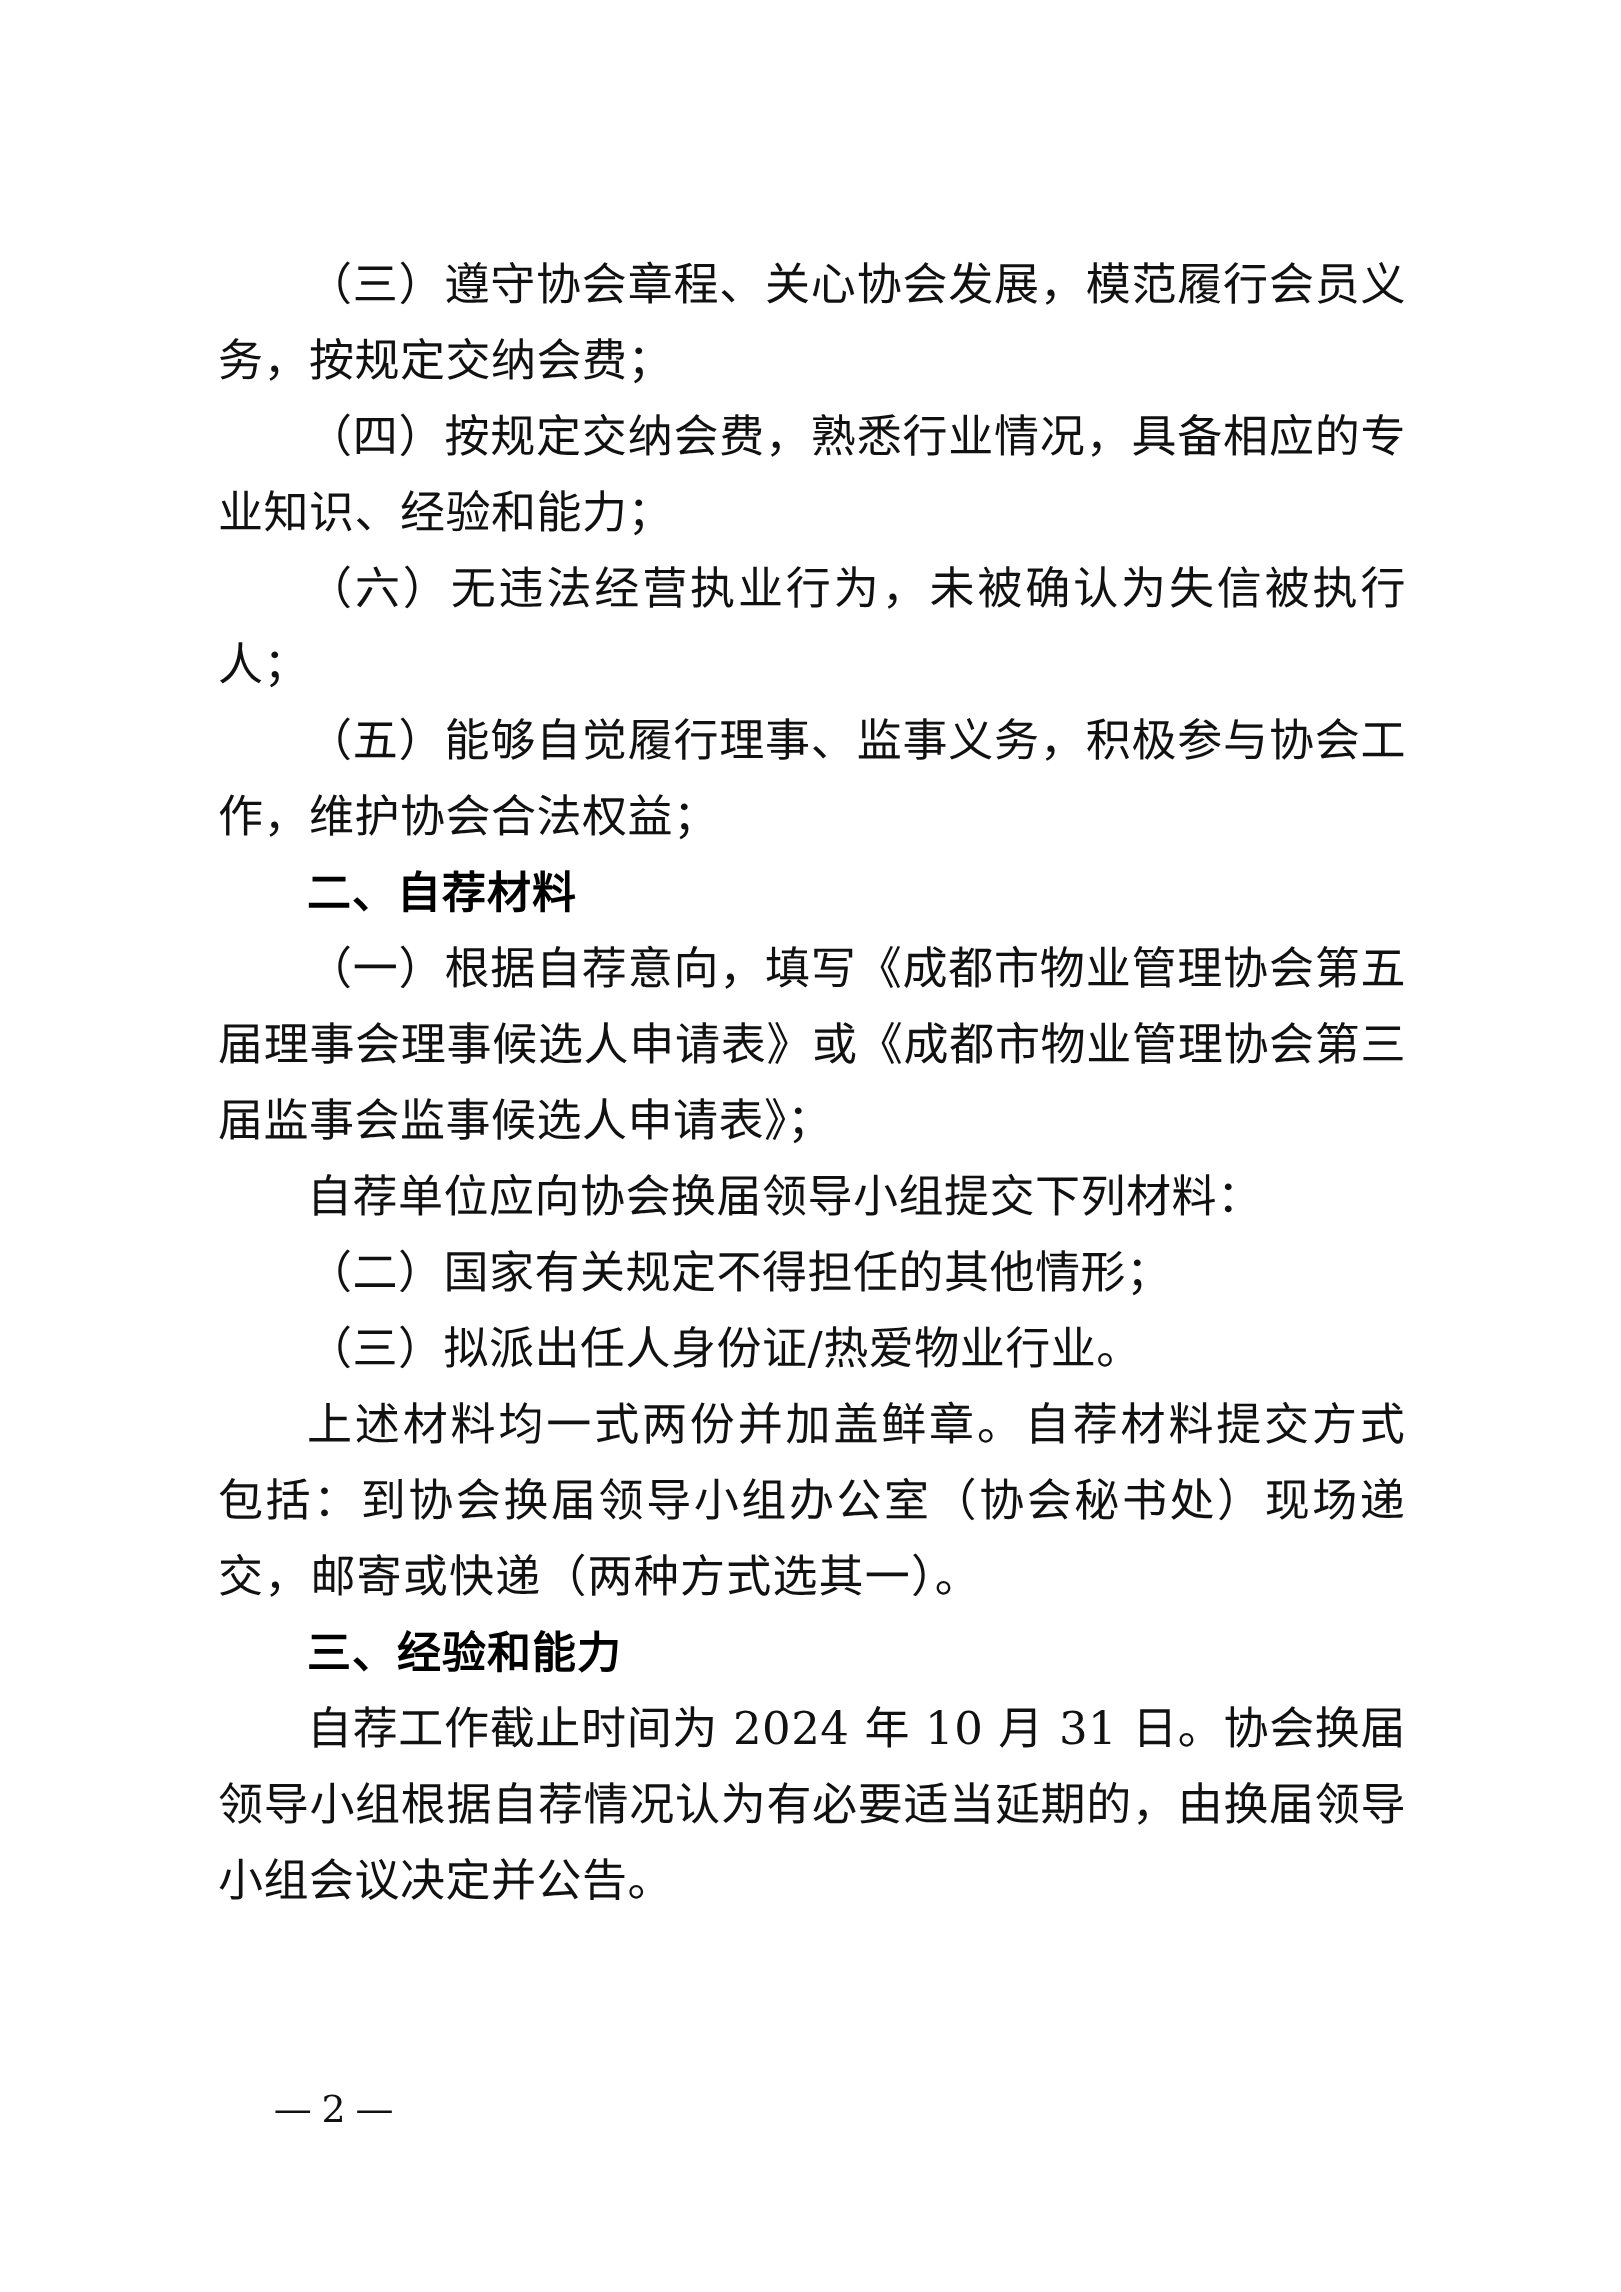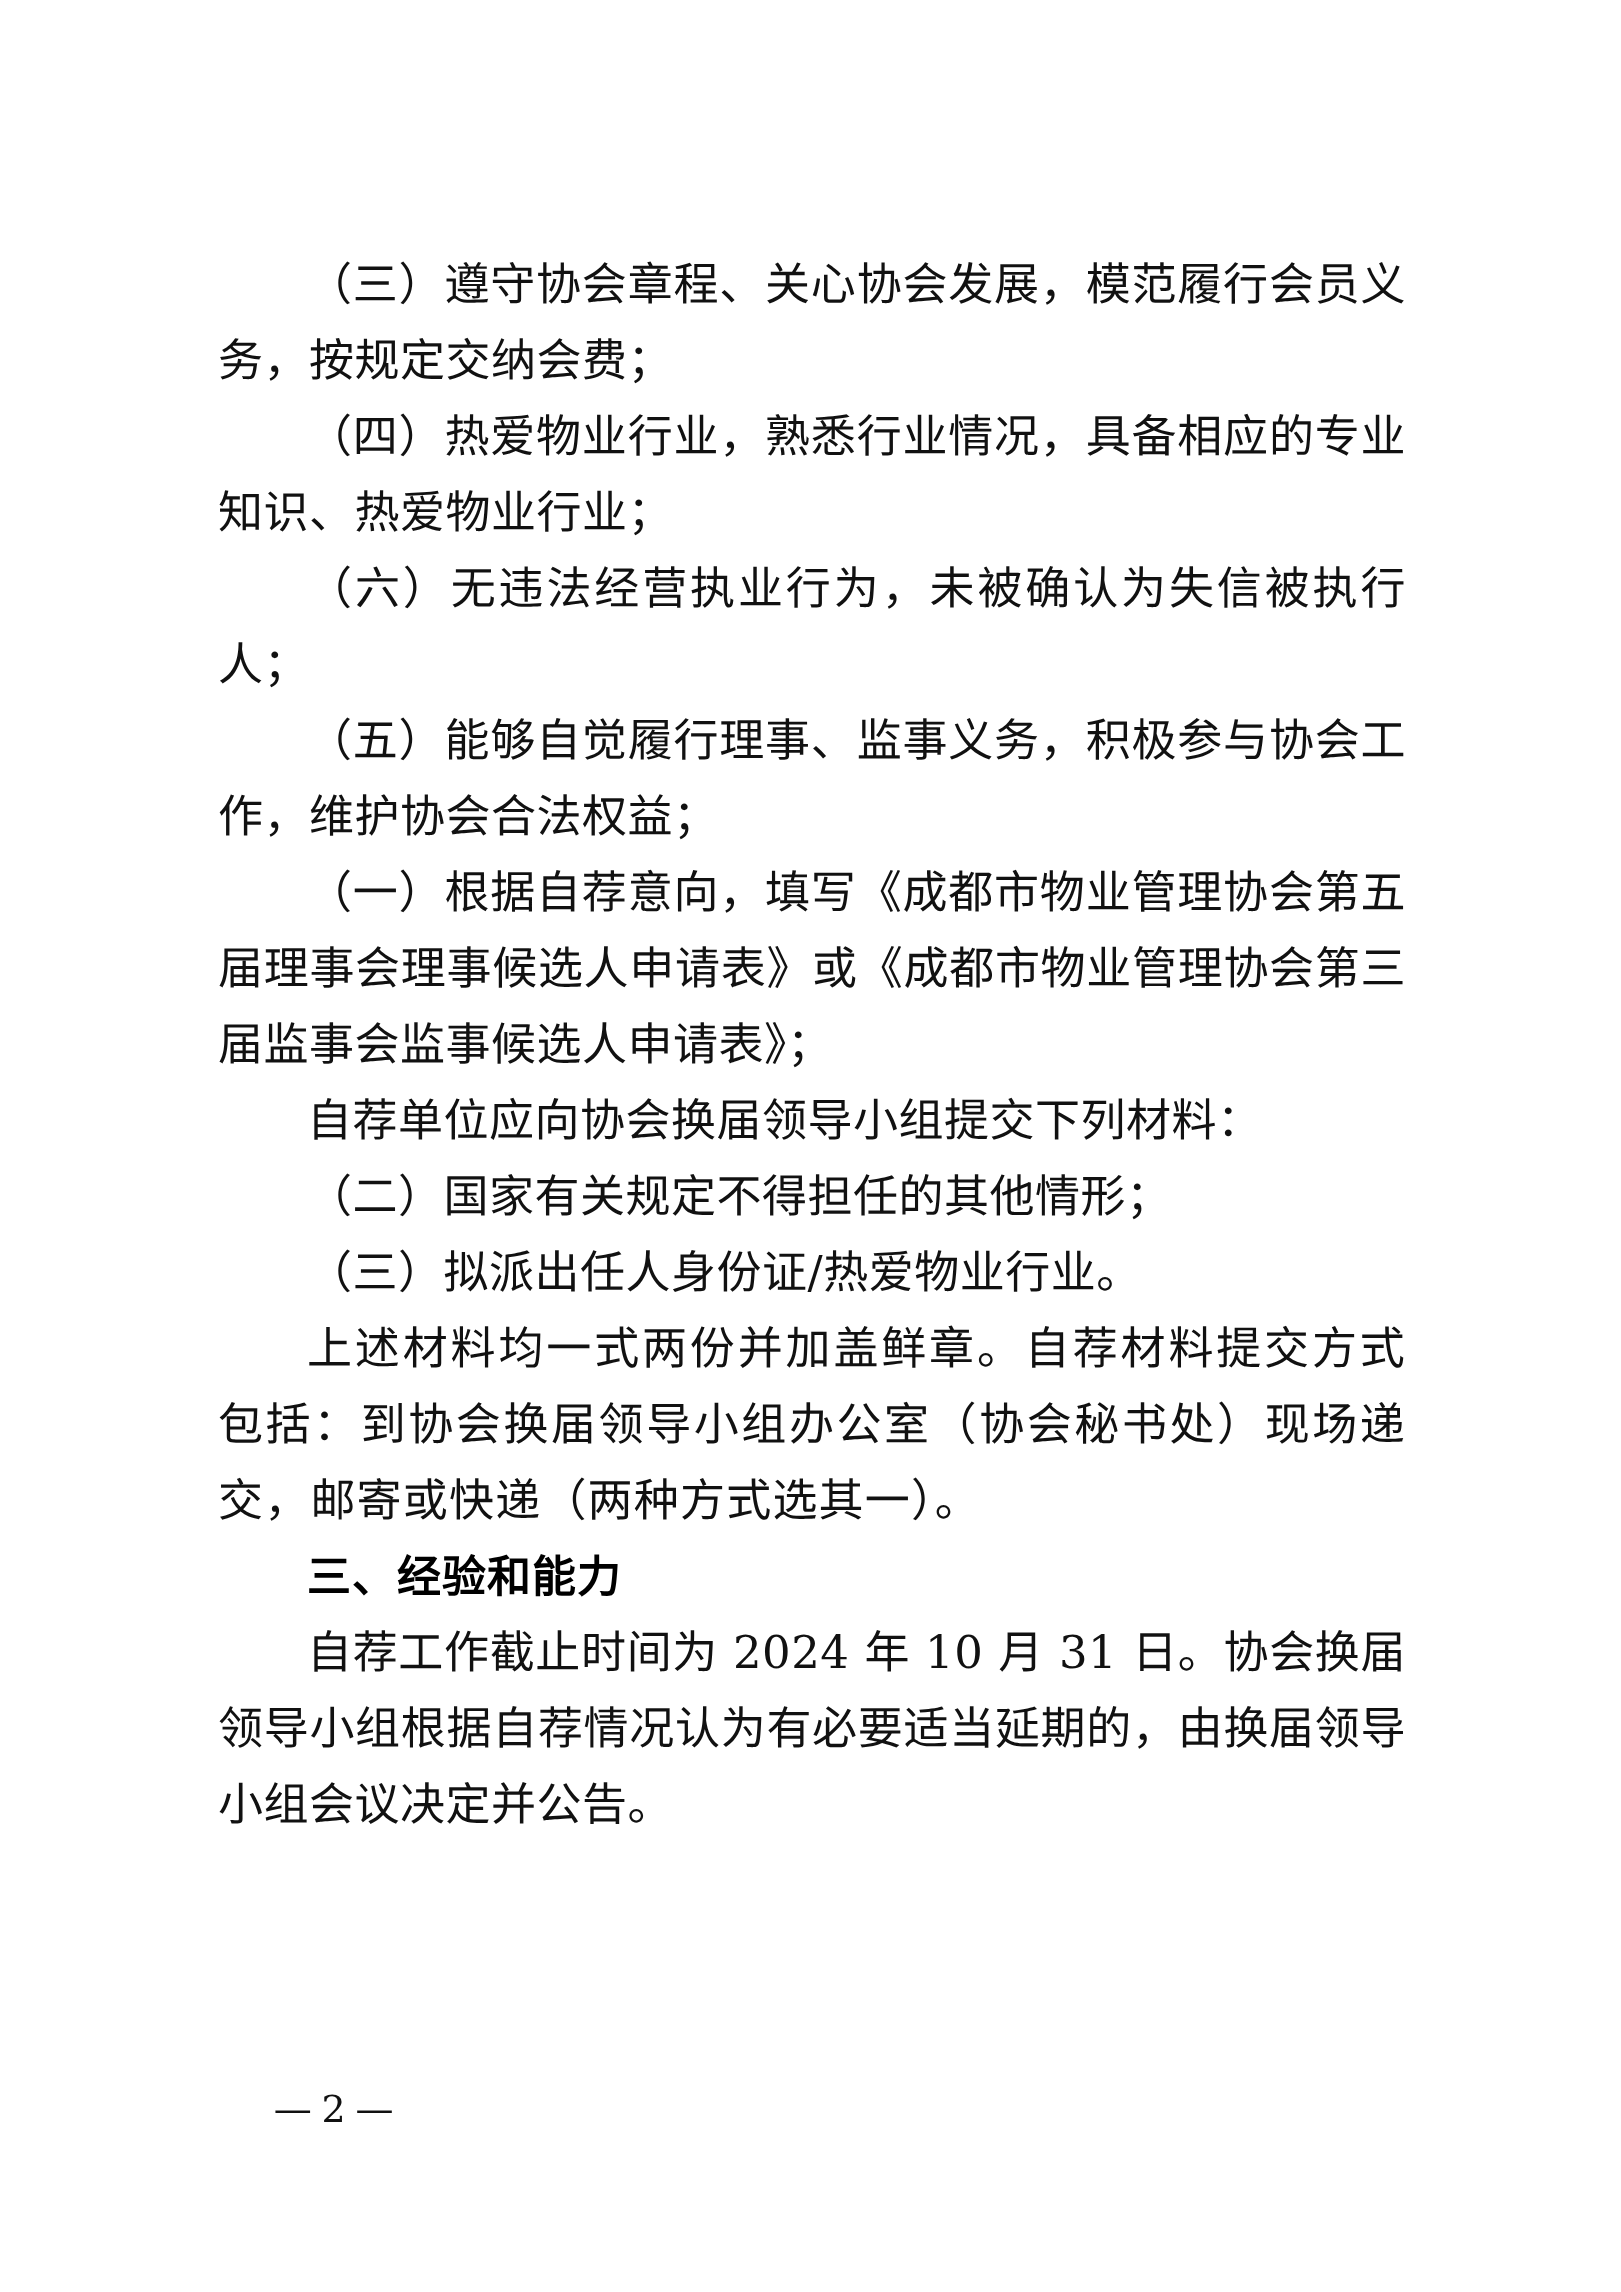--- a/index.html
+++ b/index.html
@@ -83,24 +83,25 @@
   }
 </style>
 </head>
 <body>
 
 <div class="page">
 
   <div class="content">
 
     <p class="para">（三）遵守协会章程、关心协会发展，模范履行会员义务，按规定交纳会费；</p>
-    <p class="para">（四）热爱物业行业，熟悉行业情况，具备相应的专业知识、热爱物业行业；</p>
+    <p class="para">（四）按规定交纳会费，熟悉行业情况，具备相应的专业知识、经验和能力；</p>
     <p class="para">（六）无违法经营执业行为，未被确认为失信被执行人；</p>
     <p class="para">（五）能够自觉履行理事、监事义务，积极参与协会工作，维护协会合法权益；</p>
 
+    <h2 class="heading">二、自荐材料</h2>
 
     <p class="para">（一）根据自荐意向，填写《成都市物业管理协会第五届理事会理事候选人申请表》或《成都市物业管理协会第三届监事会监事候选人申请表》；</p>
     <p class="para">自荐单位应向协会换届领导小组提交下列材料：</p>
     <p class="para">（二）国家有关规定不得担任的其他情形；</p>
     <p class="para">（三）拟派出任人身份证/热爱物业行业。</p>
 
     <p class="para emphasis">上述材料均一式两份并加盖鲜章。自荐材料提交方式包括：到协会换届领导小组办公室（协会秘书处）现场递交，邮寄或快递（两种方式选其一）。</p>
 
     <h2 class="heading">三、经验和能力</h2>
 

